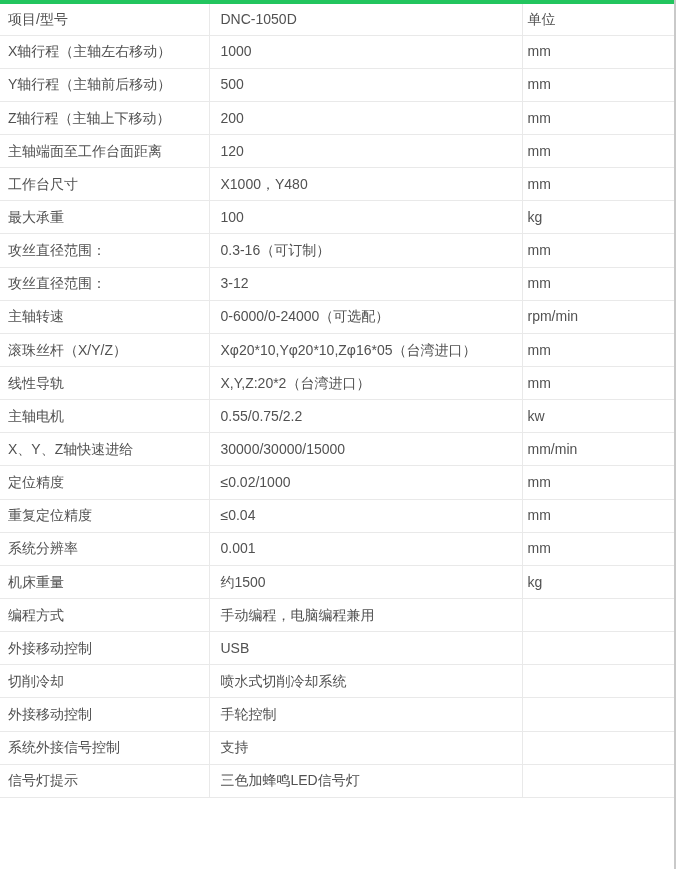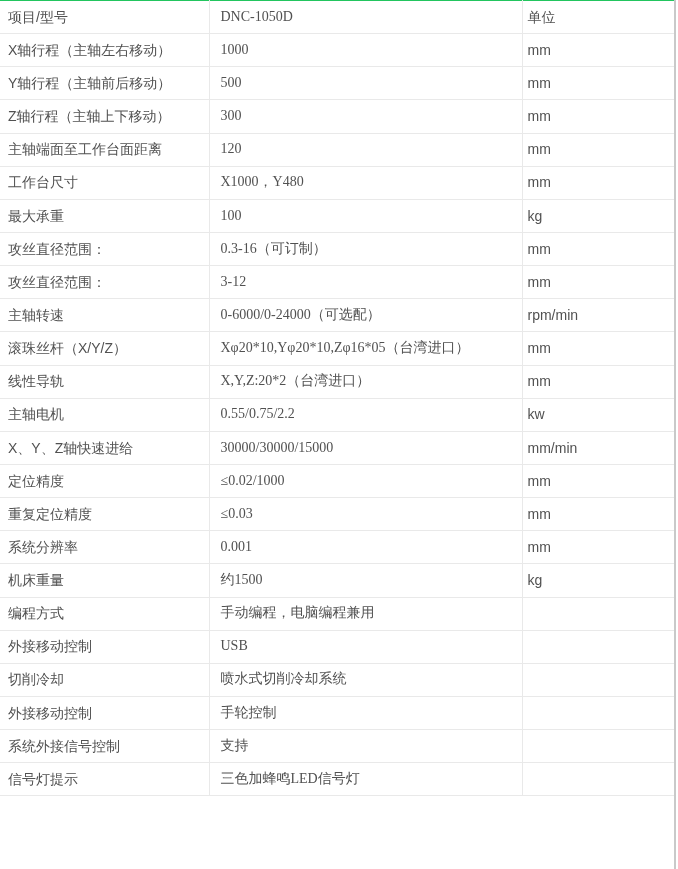--- a/index.html
+++ b/index.html
@@ -11,36 +11,36 @@
     width: 678px;
     height: 869px;
     position: relative;
     font-family: "Liberation Sans", "DejaVu Sans", sans-serif;
     overflow: hidden;
   }
   .spec-table {
     border-collapse: collapse;
     table-layout: fixed;
     width: 675px;
-    border-top: 1px solid #22c55e;
+    border-top: 4px solid #22c55e;
   }
   .spec-table td {
     box-sizing: border-box;
     height: 33.15px;
     border-bottom: 1px solid #e9e9e9;
     font-size: 14px;
     line-height: 1.2;
     color: #515151;
     vertical-align: middle;
     padding: 0 6px 0 8px;
     white-space: nowrap;
     overflow: hidden;
   }
   .col-item  { width: 209px; border-right: 1px solid #e9e9e9; }
-  .col-value { width: 313px; border-right: 1px solid #e9e9e9; padding-left: 11px !important; font-family: Liberation Serif, serif; }
+  .col-value { width: 313px; border-right: 1px solid #e9e9e9; padding-left: 11px !important; }
   .col-unit  { width: 153px; padding-left: 5px !important; margin-top: 32px; }
   .page-right-edge {
     position: absolute;
     top: 0;
     left: 674px;
     width: 2px;
     height: 869px;
     background: #c9c9c9;
   }
 </style>
@@ -63,21 +63,21 @@
   </tr>
 
   <tr>
     <td class="col-item">Y轴行程（主轴前后移动）</td>
     <td class="col-value">500</td>
     <td class="col-unit">mm</td>
   </tr>
 
   <tr>
     <td class="col-item">Z轴行程（主轴上下移动）</td>
-    <td class="col-value">300</td>
+    <td class="col-value">200</td>
     <td class="col-unit">mm</td>
   </tr>
 
   <tr>
     <td class="col-item">主轴端面至工作台面距离</td>
     <td class="col-value">120</td>
     <td class="col-unit">mm</td>
   </tr>
 
   <tr>
@@ -136,21 +136,21 @@
   </tr>
 
   <tr>
     <td class="col-item">定位精度</td>
     <td class="col-value">≤0.02/1000</td>
     <td class="col-unit">mm</td>
   </tr>
 
   <tr>
     <td class="col-item">重复定位精度</td>
-    <td class="col-value">≤0.03</td>
+    <td class="col-value">≤0.04</td>
     <td class="col-unit">mm</td>
   </tr>
 
   <tr>
     <td class="col-item">系统分辨率</td>
     <td class="col-value">0.001</td>
     <td class="col-unit">mm</td>
   </tr>
 
   <tr>

